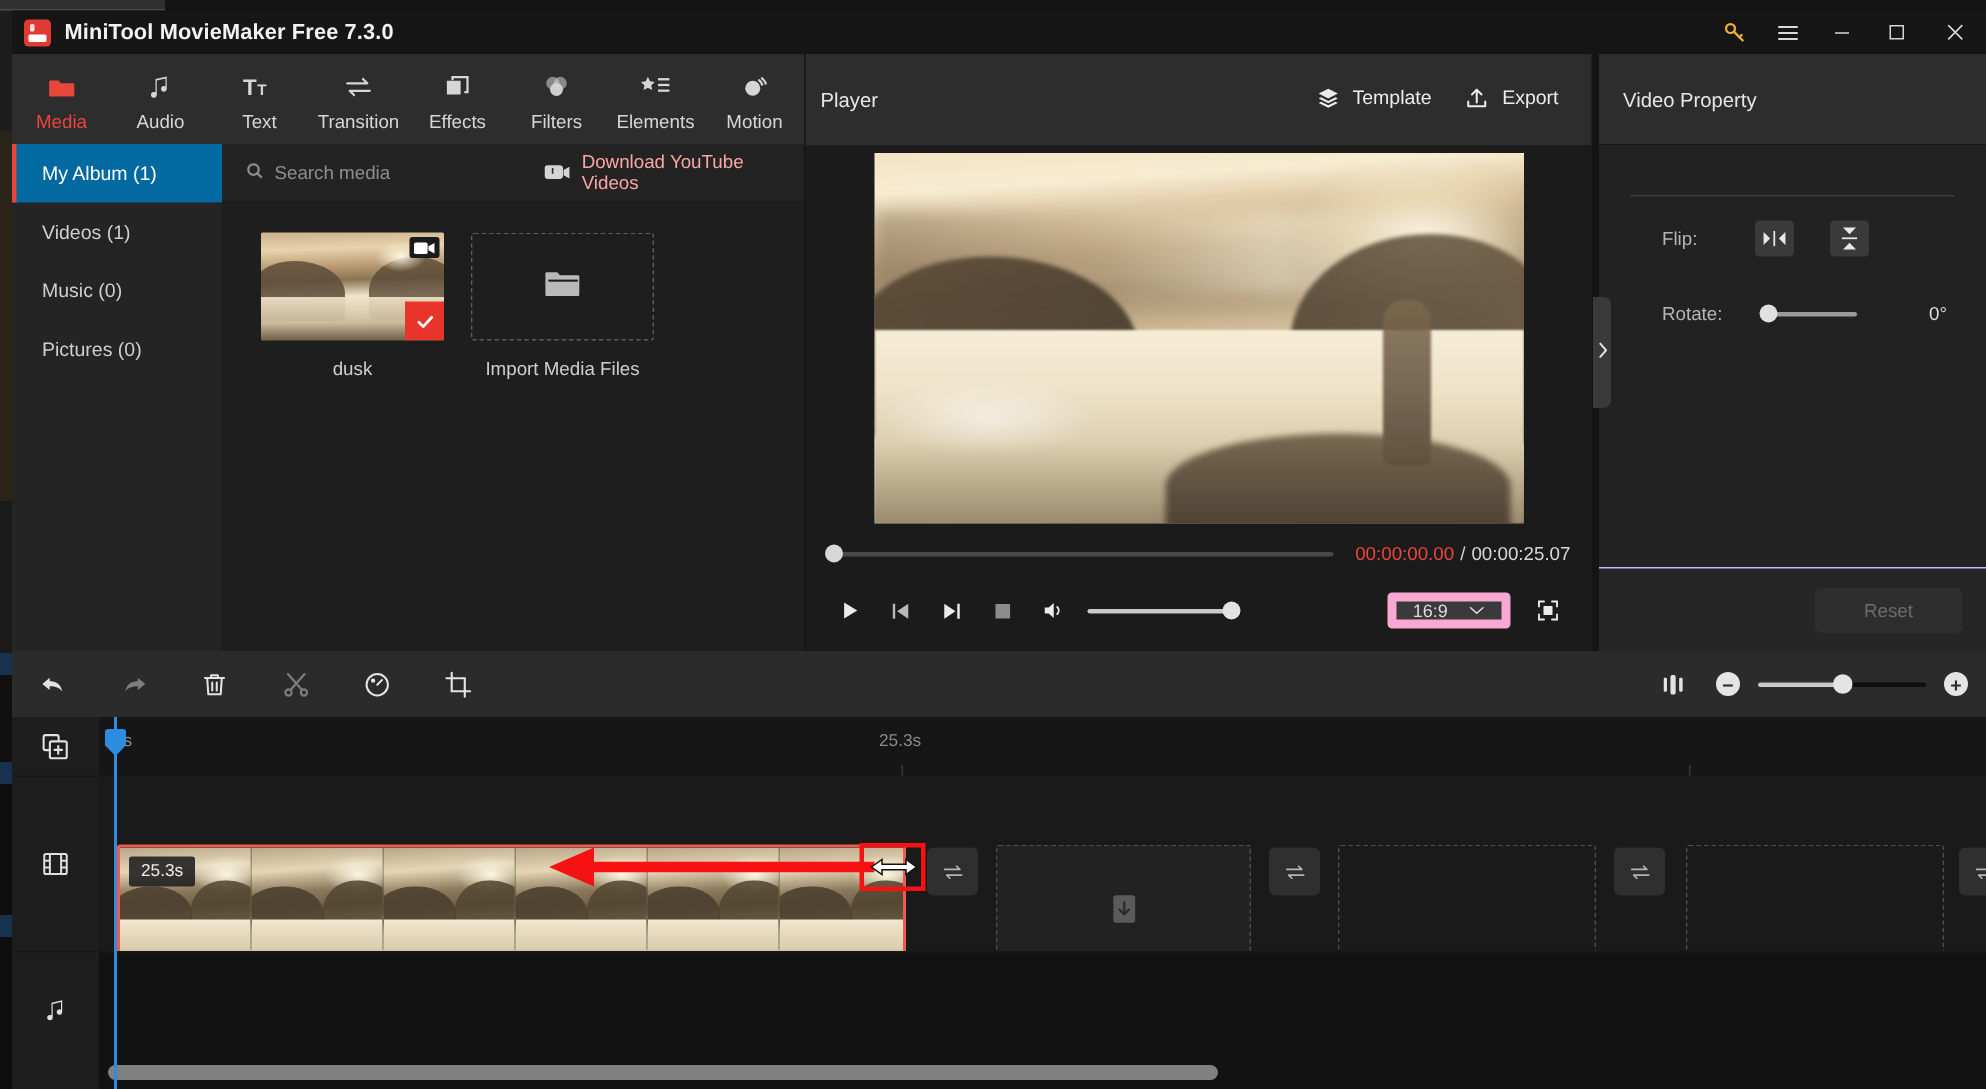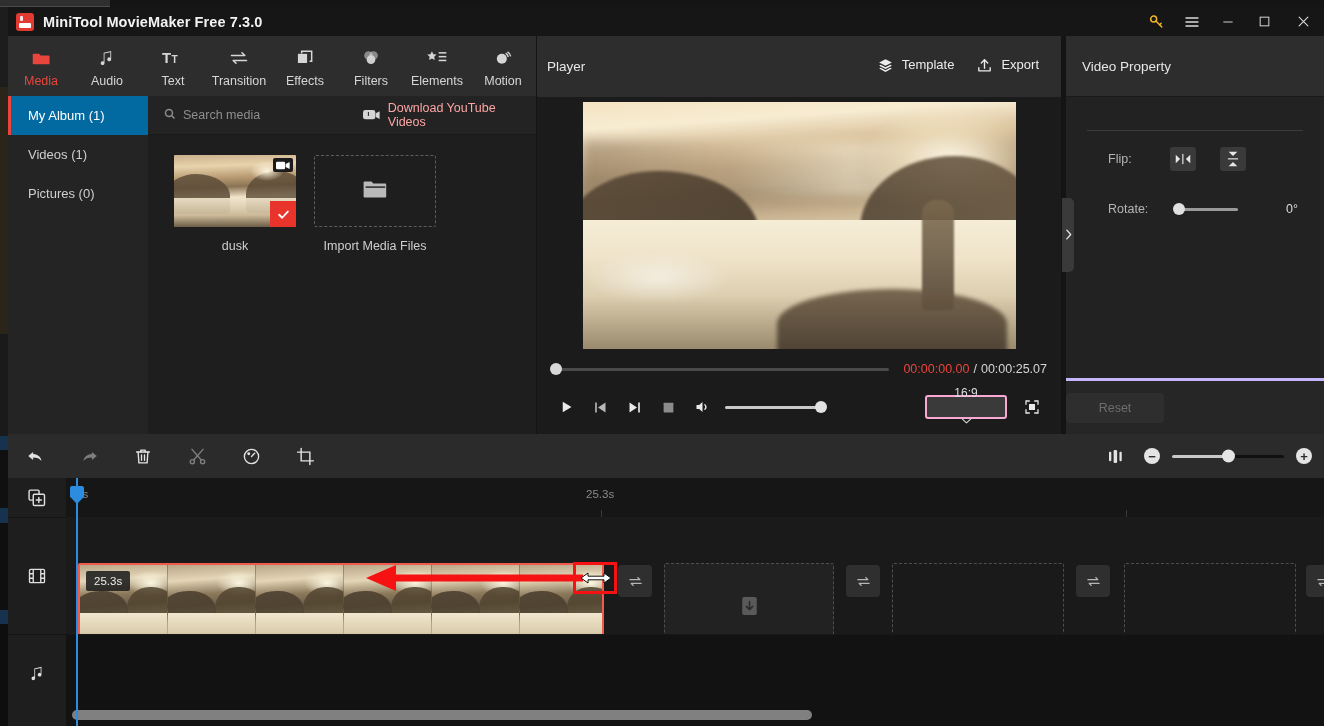--- a/index.html
+++ b/index.html
@@ -220,22 +220,21 @@
     width: 100px; height: 3px; background: #c9c9c9; border-radius: 2px; position: relative; margin-left: 6px;
   }
   .vol-knob {
     position: absolute; right: -2px; top: 50%; transform: translateY(-50%);
     width: 12px; height: 12px; border-radius: 50%; background: #e2e2e2;
   }
   .ctl-right { margin-left: auto; display: flex; align-items: center; gap: 8px; }
   .ratio-sel {
     width: 82px; height: 24px; background: #3a3a3a; border-radius: 3px; color: #dcdcdc;
     font-size: 12px; display: flex; align-items: center; justify-content: center; gap: 14px;
-    border: 2px solid #f9a8d4;
-    flex-direction: column;
+    border: 6px solid #f9a8d4;
   }
 
   
   .collapse-handle {
     position: absolute; left: 1062px; top: 198px; width: 12px; height: 74px;
     background: #3a3a3a; border-radius: 0 5px 5px 0;
     display: flex; align-items: center; justify-content: center; color: #e2e2e2; font-size: 10px;
     z-index: 5;
   }
 
@@ -266,21 +265,21 @@
   .rot-track {
     width: 62px; height: 3px; background: #9a9a9a; border-radius: 2px; position: relative; margin-left: 6px;
   }
   .rot-knob {
     position: absolute; left: -3px; top: 50%; transform: translateY(-50%);
     width: 12px; height: 12px; border-radius: 50%; background: #e0e0e0;
   }
   .rot-val { margin-left: 48px; color: #dcdcdc; font-size: 12.5px; }
   .prop-foot {
     position: absolute; left: 0; bottom: 0; width: 258px; height: 56px; background: #262626;
-    border-top: 3px solid #c4b5fd; display: flex; align-items: center; justify-content: flex-start;
+    border-top: 1px solid #c4b5fd; display: flex; align-items: center; justify-content: flex-end;
     padding-right: 16px;
   }
   .reset-btn {
     width: 98px; height: 30px; background: #2e2e2e; border-radius: 4px;
     display: flex; align-items: center; justify-content: center;
     color: #6d6d6d; font-size: 12.5px;
   }
 
   
   .tl-toolbar {
@@ -521,20 +520,23 @@
     </div>
   </div>
 
   <div class="media-panel">
     <div class="media-side">
       <div class="ms-item active">
         <span>My Album (1)</span>
       </div>
       <div class="ms-item">
         <span>Videos (1)</span>
+      </div>
+      <div class="ms-item">
+        <span>Music (0)</span>
       </div>
       <div class="ms-item">
         <span>Pictures (0)</span>
       </div>
     </div>
 
     <div class="media-main">
       <div class="media-toolbar">
         <div class="search-box">
           <span class="sicon">

